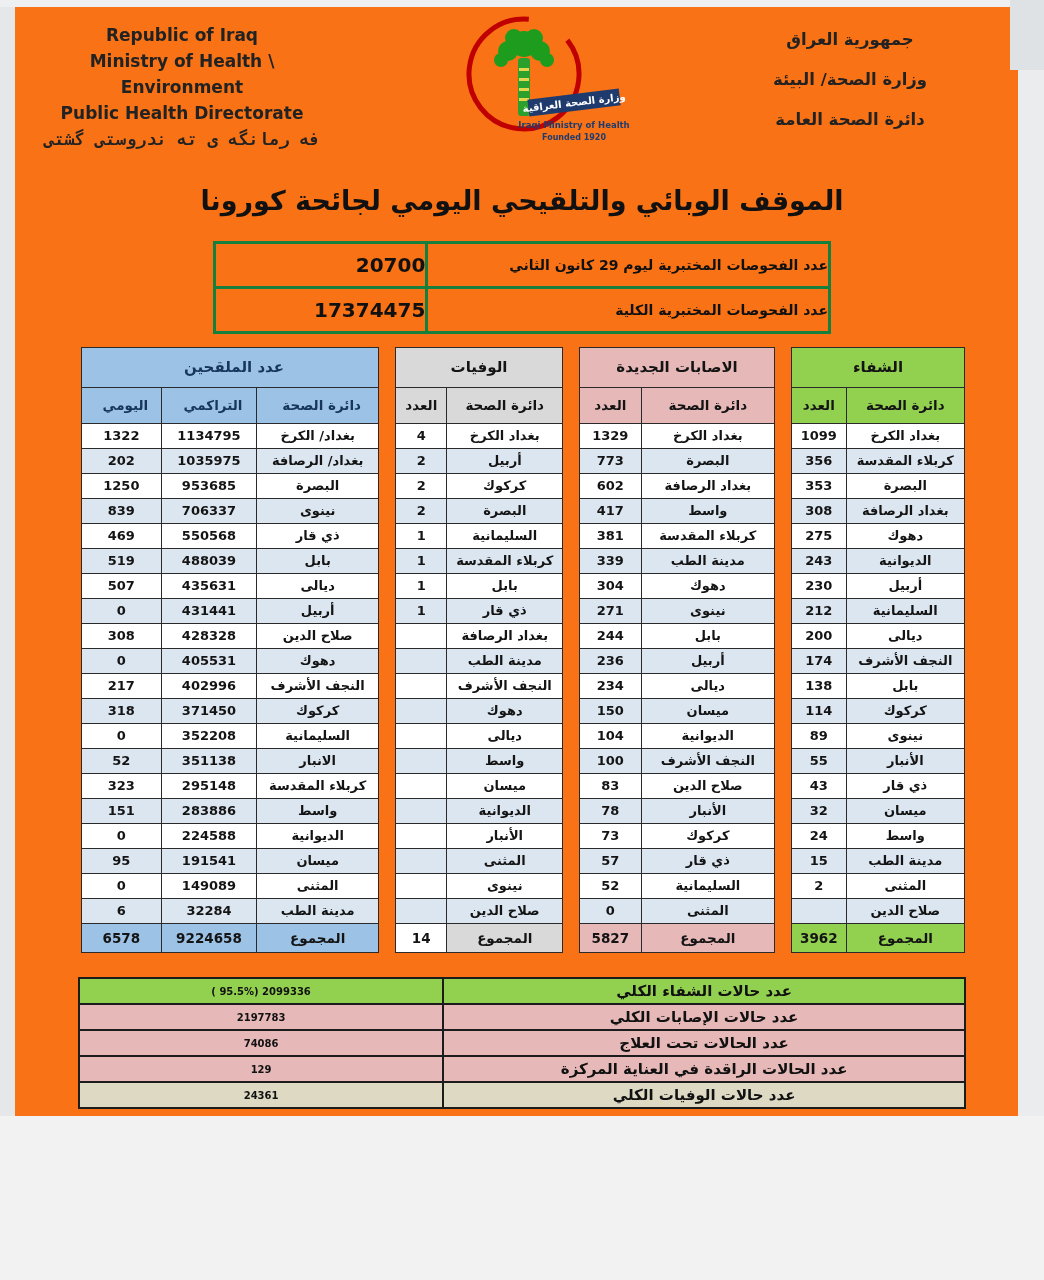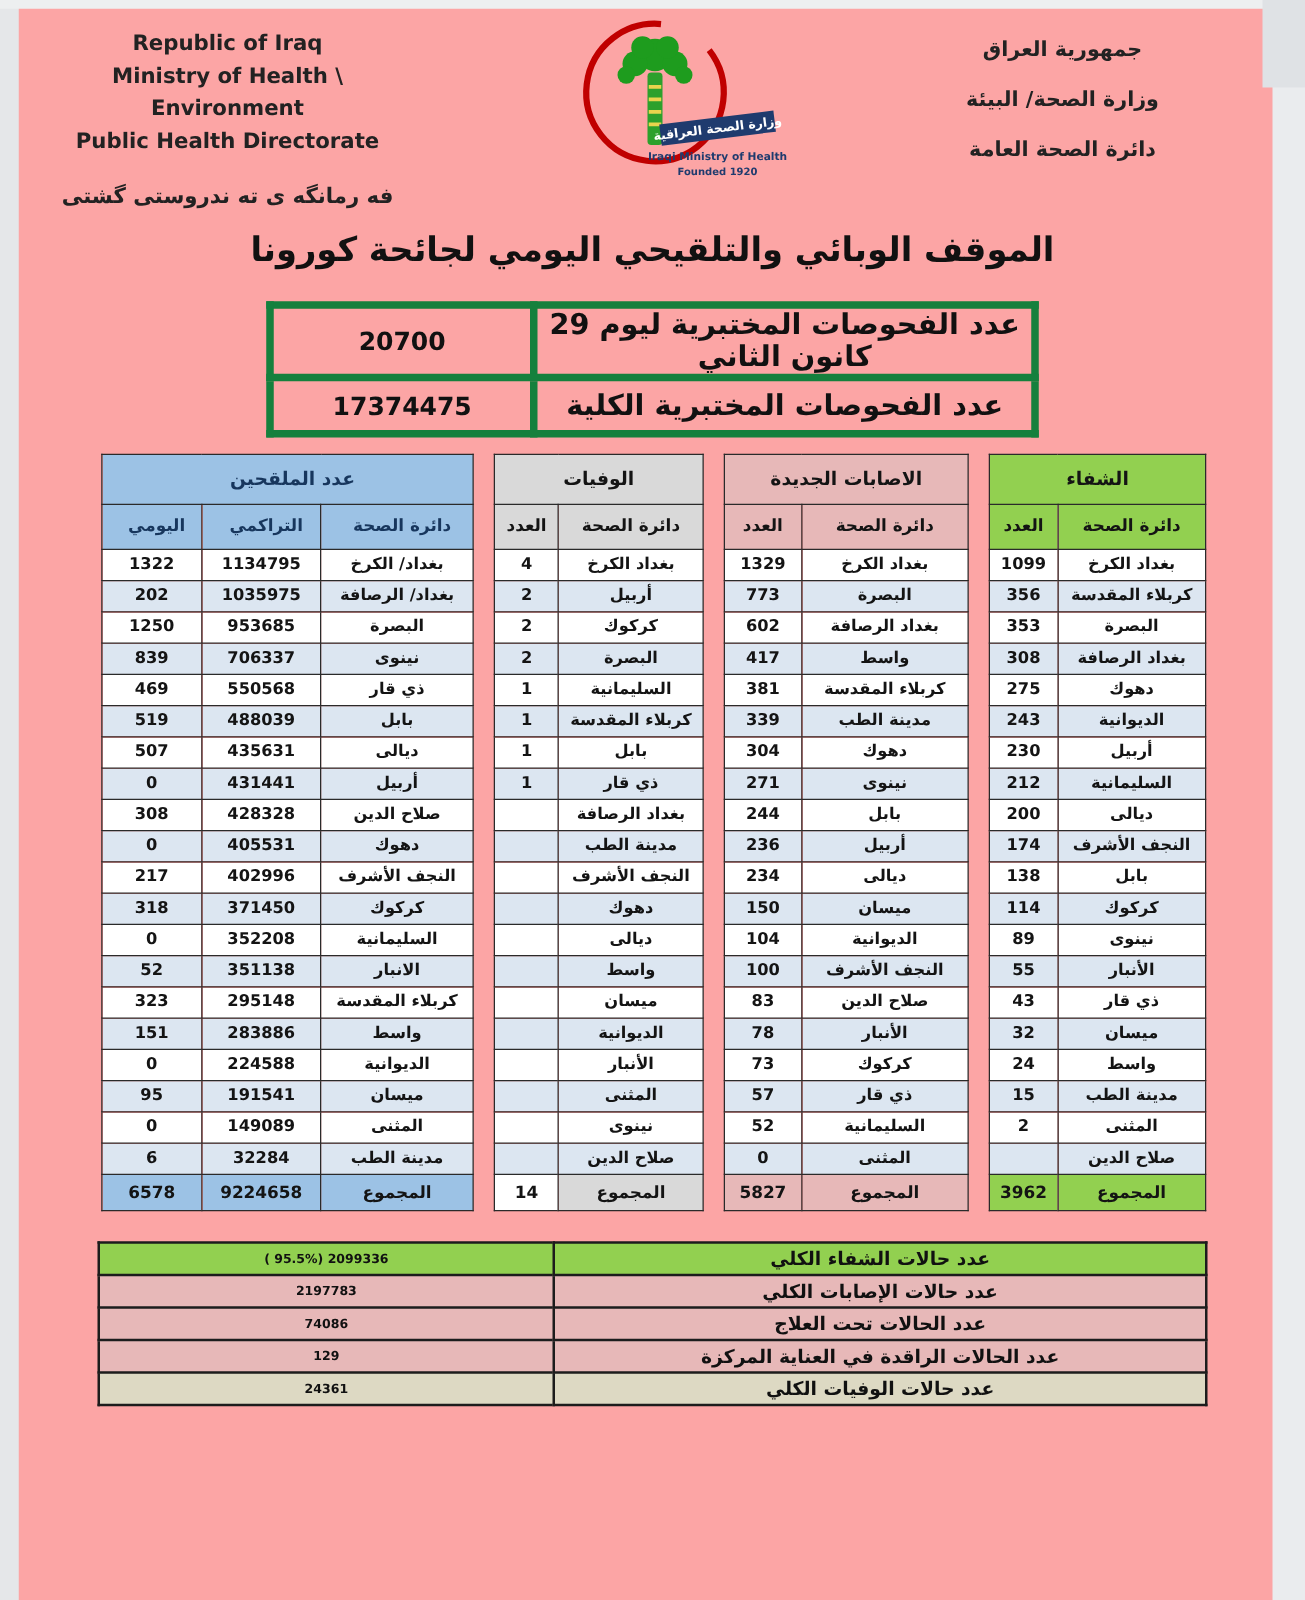--- a/index.html
+++ b/index.html
@@ -1,41 +1,41 @@
 <!DOCTYPE html>
 <html lang="ar"><head>
 <meta charset="utf-8">
 <style>
   * { margin:0; padding:0; box-sizing:border-box; }
   body { background:#f2f2f2; font-family:"DejaVu Sans", sans-serif; }
-  .page { position:relative; width:1044px; height:1280px; margin:0 auto; background:#fca5a5; overflow:hidden; }
+  .page { position:relative; width:1044px; height:1116px; margin:0 auto; background:#f97316; overflow:hidden; }
   .edge { position:absolute; background:#e5e7e9; }
   .edge-l { left:0; top:0; width:15px; height:1280px; }
   .edge-r { right:0; top:0; width:26px; height:1280px; background:#eaecee; }
   .edge-t { left:0; top:0; width:1044px; height:7px; background:#edeff0; }
   .edge-corner { right:0; top:0; width:34px; height:70px; background:#dfe2e5; }
 
   
   .letterhead { position:relative; height:162px; }
   .lh-en { position:absolute; left:32px; top:22px; width:300px; text-align:center;
            font-weight:bold; font-size:17px; color:#222; line-height:26px; }
-  .lh-en .ku { font-size:17px; margin-top:18px; }
+  .lh-en .ku { font-size:17px; margin-top:2px;font-family:Liberation Mono, monospace; }
   .lh-ar { position:absolute; right:79px; top:20px; width:230px; text-align:center;
            font-weight:bold; font-size:16.5px; color:#222; line-height:40px; direction:rtl; }
   .logo { position:absolute; left:424px; top:6px; width:210px; height:152px; }
 
   
   .title { text-align:center; direction:rtl; font-weight:bold; color:#111;
            font-size:27px; line-height:48px; margin-top:15px; }
 
   
   table { border-collapse:collapse; }
   .tests { width:618px; margin:16px auto 0; direction:rtl; }
-  .tests td { border:6px solid #15803d; height:45px; font-weight:bold; color:#111; text-align:center; }
-  .tests td.lab { width:405px; font-size:23px; }
+  .tests td { border:3px solid #15803d; height:45px; font-weight:bold; color:#111; text-align:right; }
+  .tests td.lab { width:405px; font-size:14px; }
   .tests td.val { width:213px; font-size:20px; direction:ltr; }
 
   
   .tables-row { width:886px; margin:13px auto 0; direction:rtl; display:flex; gap:16px; align-items:flex-start; }
   .gov td { border:1px solid #2a2a2a; text-align:center; font-weight:bold; color:#141414;
             height:25px; line-height:1.05; font-size:13px; padding:0 2px; overflow:hidden; white-space:nowrap; }
   .gov tr.group td { height:40px; font-size:15px; }
   .gov tr.cols td { height:36px; font-size:13.5px; }
   .gov tr.total td { height:29px; font-size:13.5px; }
   .gov tbody tr.d:nth-child(even) td { background:#DCE6F1; }

